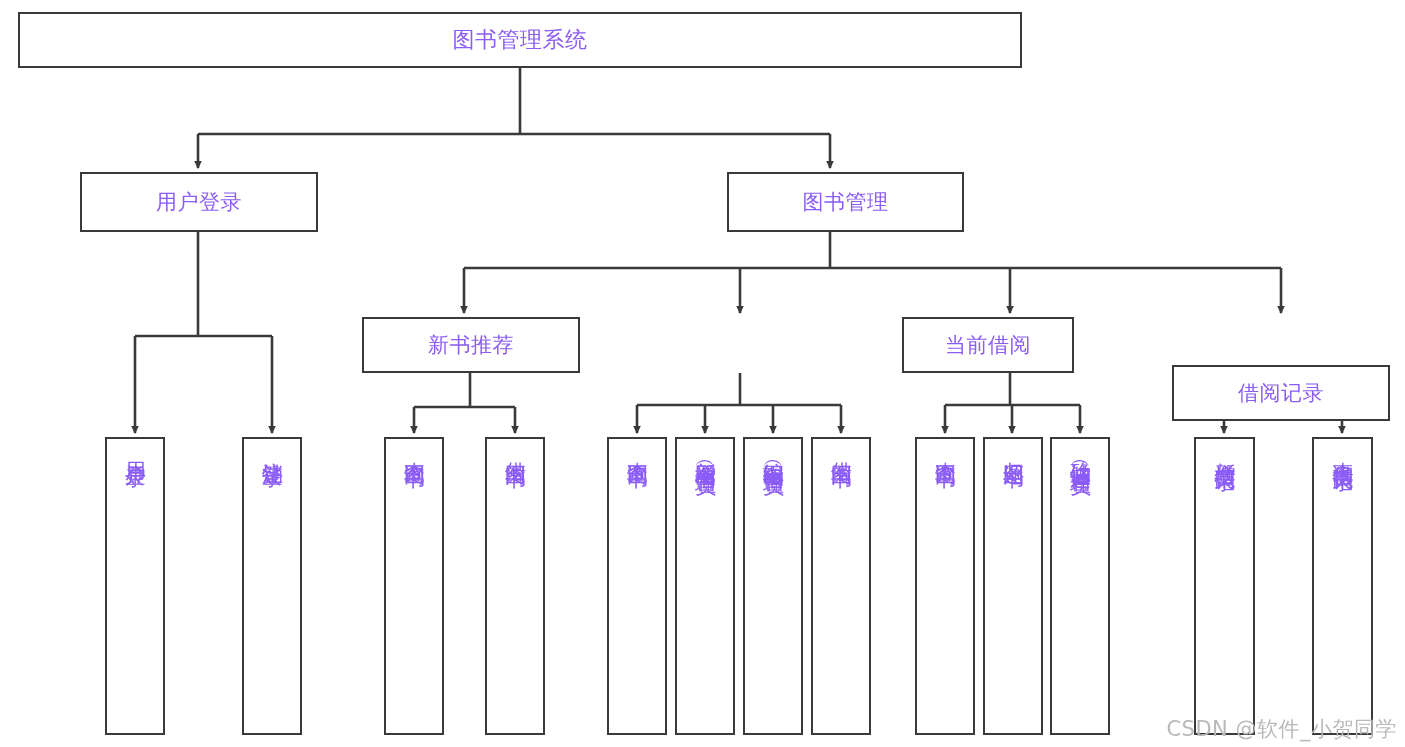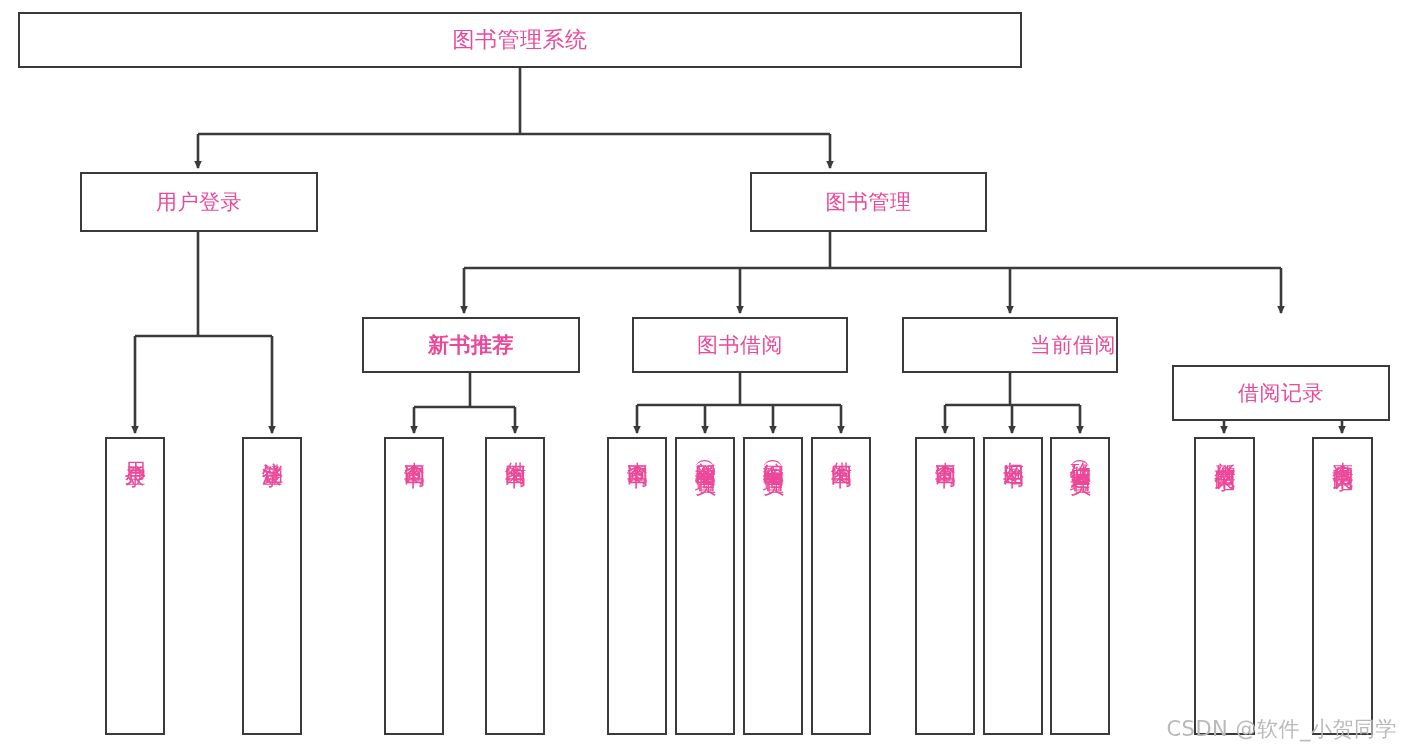--- a/index.html
+++ b/index.html
@@ -27,21 +27,21 @@
     pointer-events: none;
   }
   .node {
     position: absolute;
     box-sizing: border-box;
     background: #ffffff;
     border: 2.5px solid #3a3a3a;
     display: flex;
     align-items: center;
     justify-content: center;
-    color: #ec4899;
+    color: #8b5cf6;
     z-index: 2;
   }
   .node .label {
     display: block;
     text-align: center;
     line-height: 1.18;
     white-space: nowrap;
   }
   
   .node.horiz .label {
@@ -132,33 +132,30 @@
   </svg>
 
   <div class="node horiz root" style="left:18px; top:12px; width:1004px; height:56px;">
     <span class="label">图书管理系统</span>
   </div>
 
   <div class="node horiz" style="left:80px; top:172px; width:238px; height:60px;">
     <span class="label">用户登录</span>
   </div>
 
-  <div class="node horiz" style="left:750px; top:172px; width:237px; height:60px;">
+  <div class="node horiz" style="left:727px; top:172px; width:237px; height:60px;">
     <span class="label">图书管理</span>
   </div>
 
-  <div class="node horiz" style="left:362px; top:317px; width:218px; height:56px;font-weight:bold;">
+  <div class="node horiz" style="left:362px; top:317px; width:218px; height:56px;">
     <span class="label">新书推荐</span>
   </div>
 
-  <div class="node horiz" style="left:632px; top:317px; width:216px; height:56px;">
-    <span class="label">图书借阅</span>
-  </div>
-
-  <div class="node horiz" style="left:902px; top:317px; width:216px; height:56px;justify-content:flex-end;">
+
+  <div class="node horiz" style="left:902px; top:317px; width:172px; height:56px;">
     <span class="label">当前借阅</span>
   </div>
 
   <div class="node horiz" style="left:1172px; top:317px; width:218px; height:56px;margin-top:48px;">
     <span class="label">借阅记录</span>
   </div>
 
   <div class="node vert" style="left:105px; top:437px; width:60px; height:298px;">
     <span class="label">用户登录</span>
   </div>

